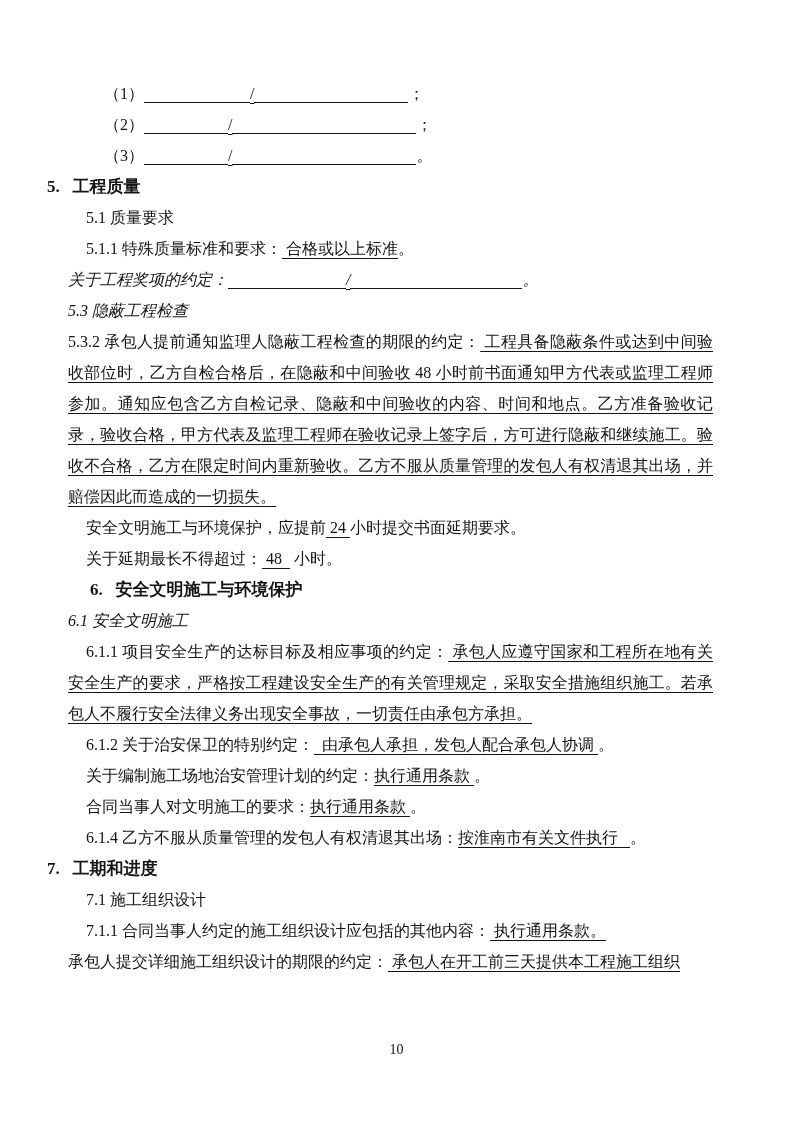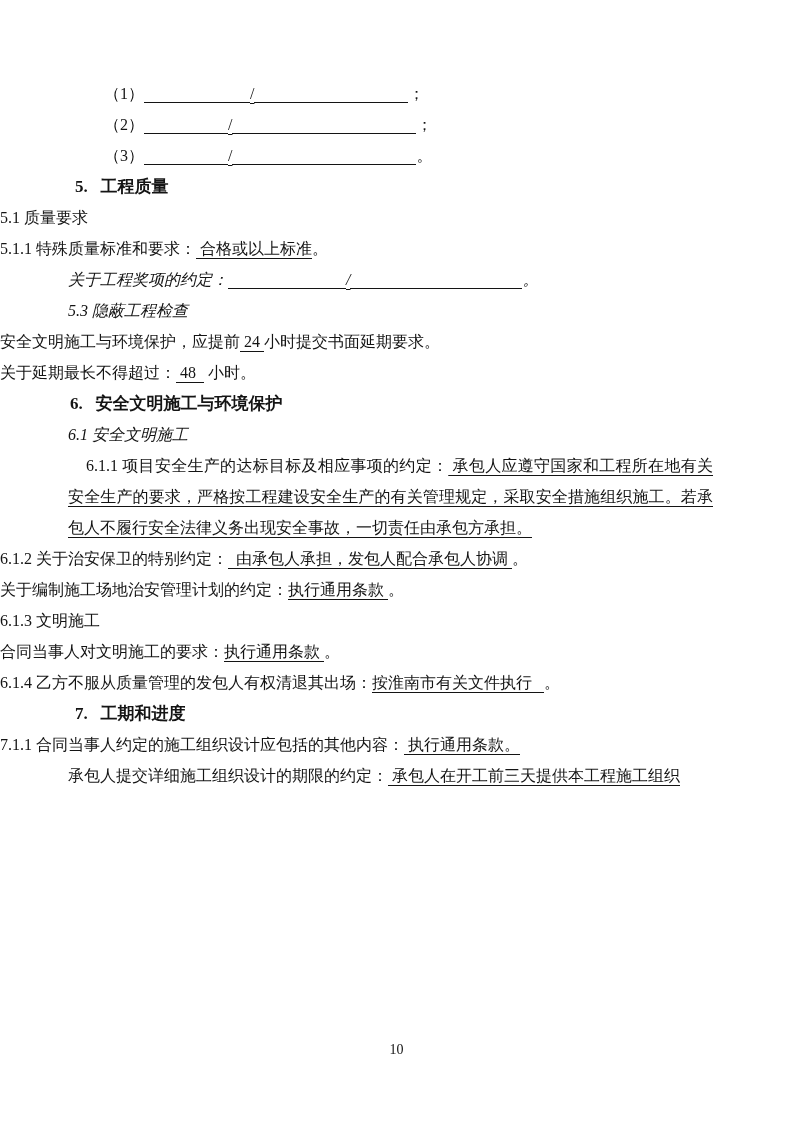--- a/index.html
+++ b/index.html
@@ -17,25 +17,25 @@
     font-size: 16px;
     line-height: 31px;
     overflow: hidden;
   }
   .content {
     padding-top: 78px;
   }
   .line { margin: 0; }
   
   .li     { margin-left: 104px; }
-  .h1     { margin-left: 75px; font-weight: bold; font-size: 17px; }
-  .x90    { margin-left: 70px; }
+  .h1     { margin-left: 47px; font-weight: bold; font-size: 17px; }
+  .x90    { margin-left: 90px; }
   .x58    { }
   .x72    { margin-left: 72px; }
-  .sub    { }
+  .sub    { margin-left: 86px; }
   .bodyp  { margin-left: 68px; font-style: italic; }
   .just   { margin-left: 68px; margin-right: 80px; text-align: justify; }
   .ind    { text-indent: 18px; }
   
   .u {
     text-decoration: underline;
     text-underline-offset: 4px;
     text-decoration-thickness: 1px;
   }
   
@@ -61,28 +61,29 @@
 <div class="page">
   <div class="content" id="doc-content">
       <div class="line li"><span>（1）</span><span class="gap" style="width: 106px;"></span><span class="u">/</span><span class="gap" style="width: 154px;"></span><span>；</span></div>
       <div class="line li"><span>（2）</span><span class="gap" style="width: 84px;"></span><span class="u">/</span><span class="gap" style="width: 184px;"></span><span>；</span></div>
       <div class="line li"><span>（3）</span><span class="gap" style="width: 84px;"></span><span class="u">/</span><span class="gap" style="width: 184px;"></span><span>。</span></div>
       <div class="line h1"><span>5.&nbsp;&nbsp;&nbsp;工程质量</span></div>
       <div class="line sub"><span>5.1 质量要求</span></div>
       <div class="line sub"><span>5.1.1 特殊质量标准和要求：</span><span class="u">&nbsp;合格或以上标准</span><span>。</span></div>
       <div class="line bodyp"><span>关于工程奖项的约定：</span><span class="gap" style="width: 118px;"></span><span class="u">/</span><span class="gap" style="width: 172px;"></span><span>。</span></div>
       <div class="line bodyp"><span>5.3 隐蔽工程检查</span></div>
+      <div class="line just"><span>5.3.2 承包人提前通知监理人隐蔽工程检查的期限的约定：</span><span class="u">&nbsp;工程具备隐蔽条件或达到中间验收部位时，乙方自检合格后，在隐蔽和中间验收 48 小时前书面通知甲方代表或监理工程师参加。通知应包含乙方自检记录、隐蔽和中间验收的内容、时间和地点。乙方准备验收记录，验收合格，甲方代表及监理工程师在验收记录上签字后，方可进行隐蔽和继续施工。验收不合格，乙方在限定时间内重新验收。乙方不服从质量管理的发包人有权清退其出场，并赔偿因此而造成的一切损失。</span></div>
       <div class="line sub"><span>安全文明施工与环境保护，应提前</span><span class="u">&nbsp;24&nbsp;</span><span>小时提交书面延期要求。</span></div>
       <div class="line sub"><span>关于延期最长不得超过：</span><span class="u">&nbsp;48&nbsp;&nbsp;</span><span>&nbsp;小时。</span></div>
       <div class="line h1 x90"><span>6.&nbsp;&nbsp;&nbsp;安全文明施工与环境保护</span></div>
       <div class="line bodyp x72"><span>6.1 安全文明施工</span></div>
       <div class="line just ind"><span>6.1.1 项目安全生产的达标目标及相应事项的约定：</span><span class="u">&nbsp;承包人应遵守国家和工程所在地有关安全生产的要求，严格按工程建设安全生产的有关管理规定，采取安全措施组织施工。若承包人不履行安全法律义务出现安全事故，一切责任由承包方承担。</span></div>
       <div class="line sub"><span>6.1.2 关于治安保卫的特别约定：</span><span class="u">&nbsp;&nbsp;由承包人承担，发包人配合承包人协调&nbsp;</span><span>。</span></div>
       <div class="line sub"><span>关于编制施工场地治安管理计划的约定：</span><span class="u">执行通用条款&nbsp;</span><span>。</span></div>
-      <div class="line sub"><span>6.1.3 文明施工</span></div>
       <div class="line sub"><span>合同当事人对文明施工的要求：</span><span class="u">执行通用条款&nbsp;</span><span>。</span></div>
       <div class="line sub"><span>6.1.4 乙方不服从质量管理的发包人有权清退其出场：</span><span class="u">按淮南市有关文件执行&nbsp;&nbsp;&nbsp;</span><span>。</span></div>
       <div class="line h1 x58"><span>7.&nbsp;&nbsp;&nbsp;工期和进度</span></div>
+      <div class="line sub"><span>7.1 施工组织设计</span></div>
       <div class="line sub"><span>7.1.1 合同当事人约定的施工组织设计应包括的其他内容：</span><span class="u">&nbsp;执行通用条款。</span></div>
       <div class="line just"><span>承包人提交详细施工组织设计的期限的约定：</span><span class="u">&nbsp;承包人在开工前三天提供本工程施工组织</span></div>
     </div>
   <div class="pagenum">10</div>
 </div>
 
 </body></html>

